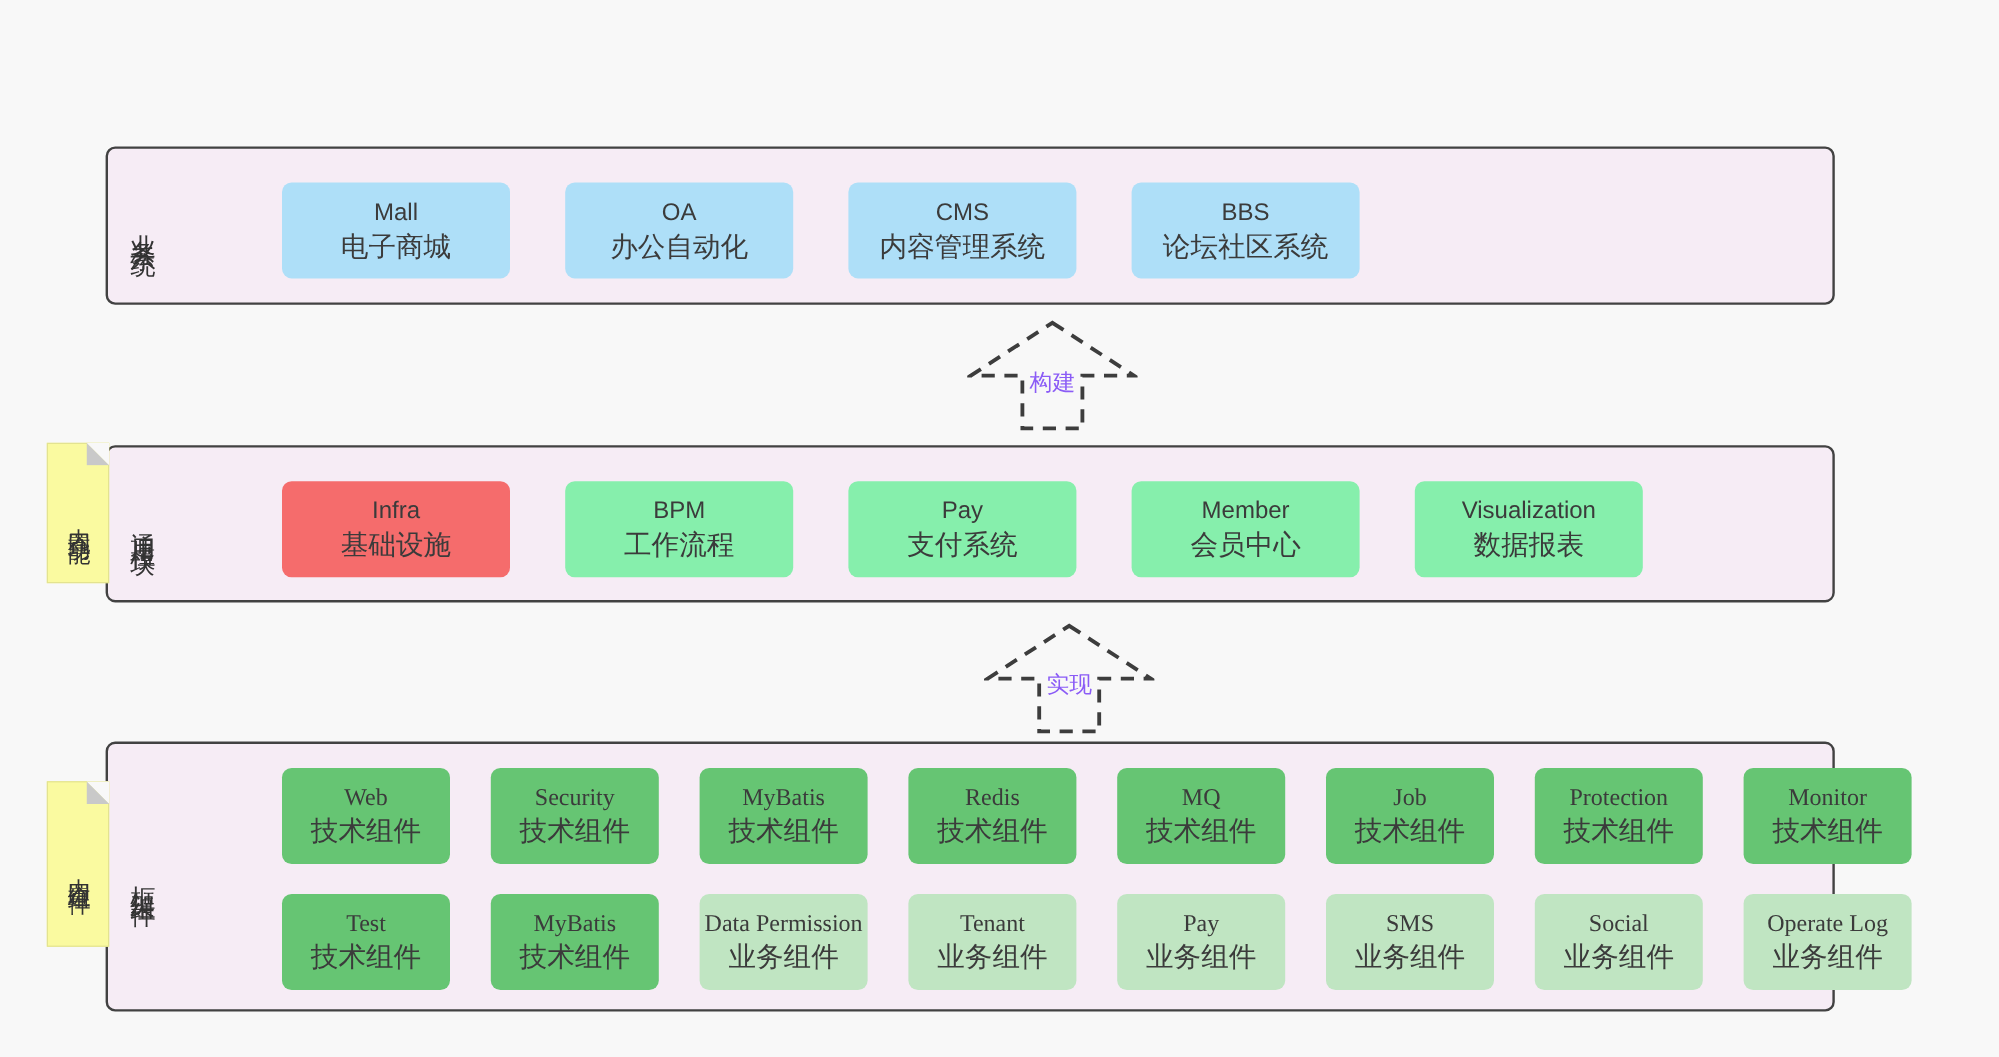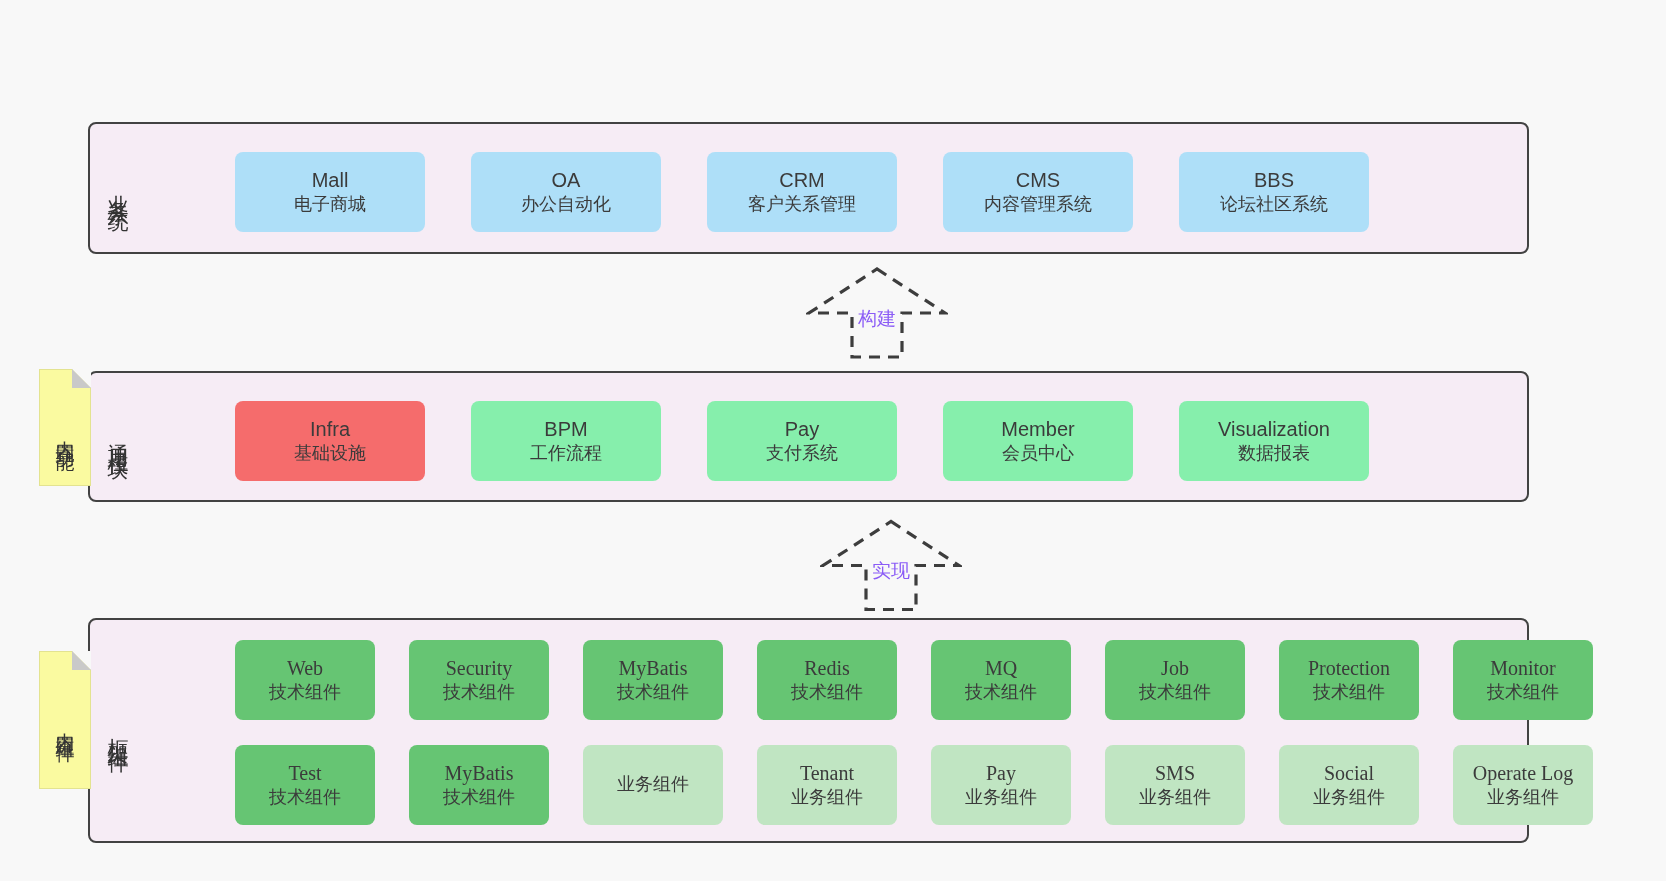--- a/index.html
+++ b/index.html
@@ -56,21 +56,21 @@
     display:flex;
     flex-direction:column;
     align-items:center;
     justify-content:center;
     text-align:center;
     line-height:1.32;
     padding:0 4px;
   }
   .layer-3 .box { width:140px;font-family:Liberation Serif, serif; }
   .box .en { font-size:20px; display:block; }
-  .box .cn { font-size:18px; display:block; }
+  .box .cn { font-size:23px; display:block; }
 
   .blue  { background:#aedff8; }
   .red   { background:#f56c6c; }
   .pink  { background:#86efac;justify-content:center; }
   .green { background:#66c573; }
   .lgreen{ background:#c0e5c2; }
 
   
   .arrow { position:absolute; }
   .arrow-1 { left:806px; top:266px; width:142px; height:94px; }
@@ -133,24 +133,20 @@
     <div class="boxes">
       <div class="box blue">
         <span class="en">Mall</span>
         <span class="cn">电子商城</span>
       </div>
       <div class="box blue">
         <span class="en">OA</span>
         <span class="cn">办公自动化</span>
       </div>
       <div class="box blue">
-        <span class="en">CRM</span>
-        <span class="cn">客户关系管理</span>
-      </div>
-      <div class="box blue">
         <span class="en">CMS</span>
         <span class="cn">内容管理系统</span>
       </div>
       <div class="box blue">
         <span class="en">BBS</span>
         <span class="cn">论坛社区系统</span>
       </div>
     </div>
   </section>
 
@@ -233,20 +229,21 @@
     <div class="boxes row-2">
       <div class="box green">
         <span class="en">Test</span>
         <span class="cn">技术组件</span>
       </div>
       <div class="box green">
         <span class="en">MyBatis</span>
         <span class="cn">技术组件</span>
       </div>
       <div class="box lgreen">
+        <span class="en">Data Permission</span>
         <span class="cn">业务组件</span>
       </div>
       <div class="box lgreen">
         <span class="en">Tenant</span>
         <span class="cn">业务组件</span>
       </div>
       <div class="box lgreen">
         <span class="en">Pay</span>
         <span class="cn">业务组件</span>
       </div>

